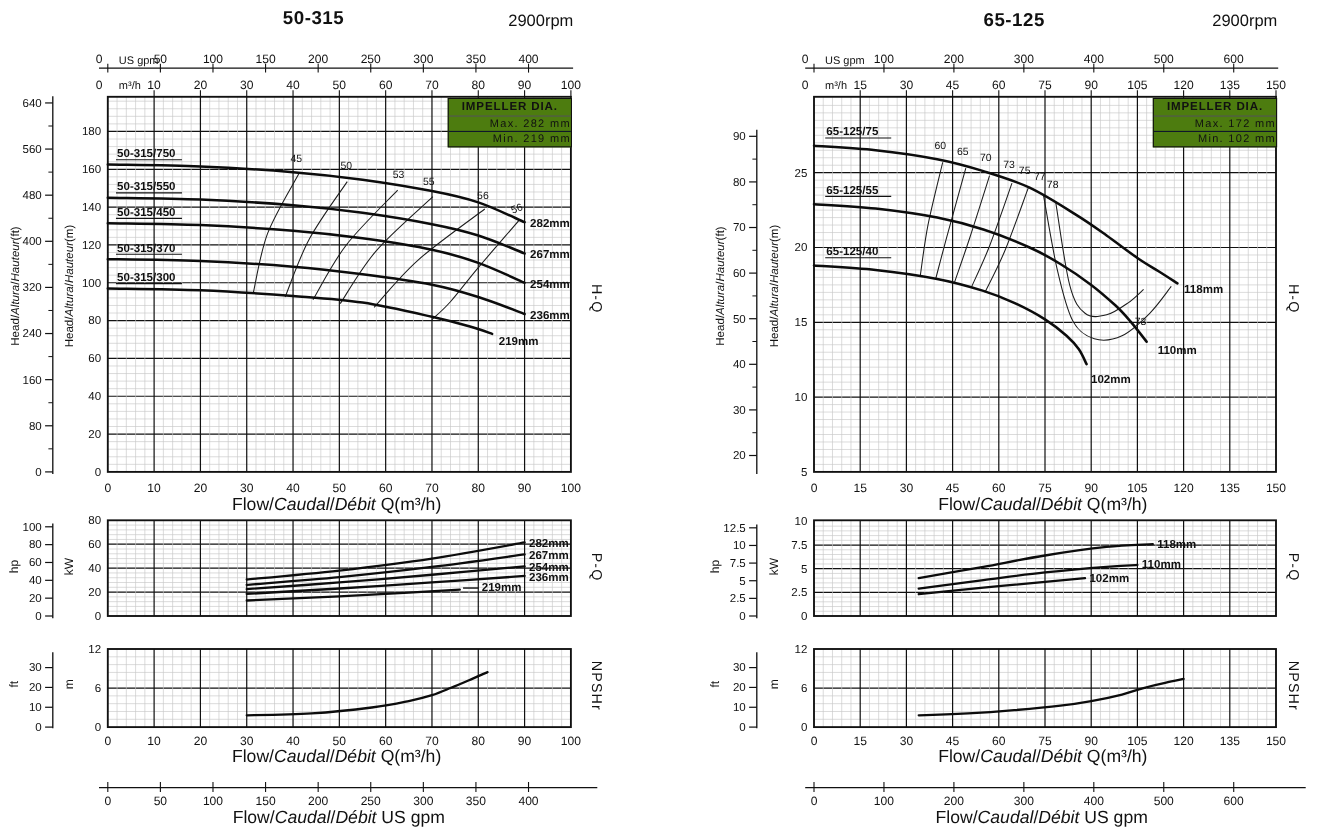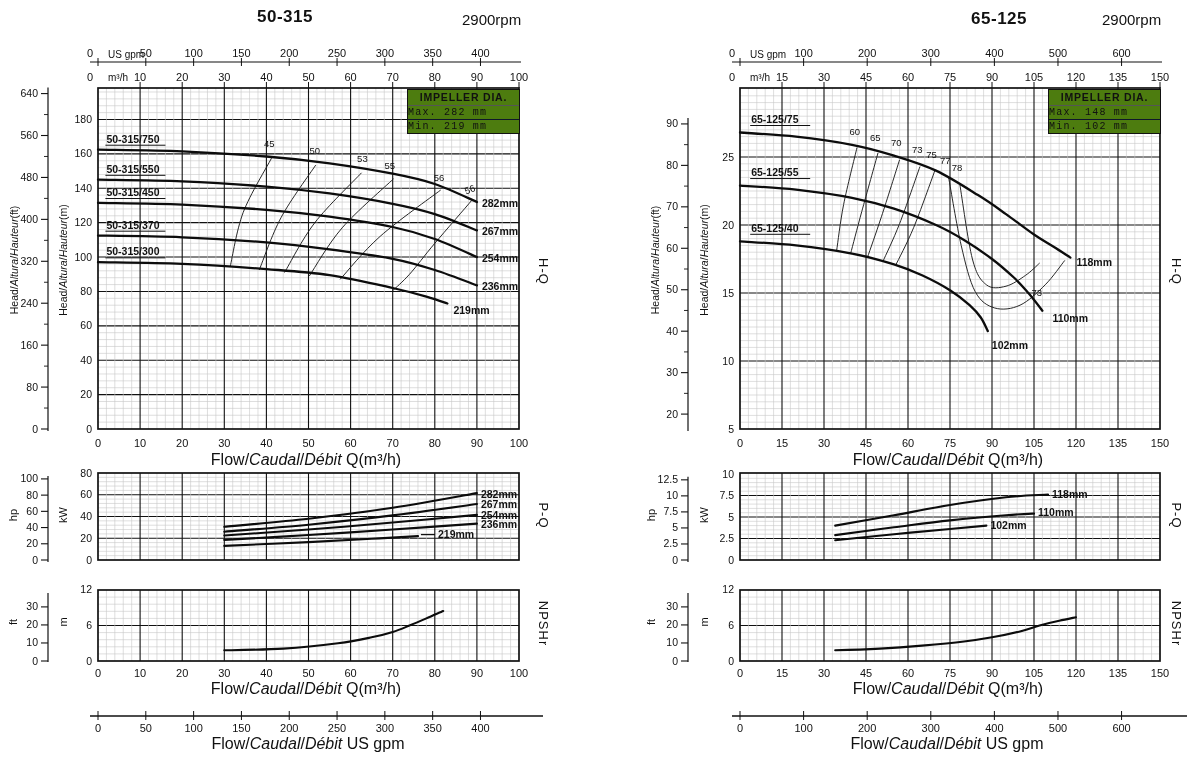--- a/index.html
+++ b/index.html
@@ -6,21 +6,21 @@
   .page{position:relative;width:1200px;height:758px;background:#fff;overflow:hidden;
         font-family:"Liberation Sans",sans-serif;color:#111;}
   svg{position:absolute;left:0;top:0;}
   svg text{font-family:"Liberation Sans",sans-serif;fill:#111;}
   .abs{position:absolute;}
   .panel-title{font-size:17px;font-weight:bold;text-align:center;letter-spacing:.5px;}
   .rpm{font-size:15px;}
   .impbox{position:absolute;background:#4d7c0f;border:1.6px solid #111;z-index:3;}
   .impt{font-size:10.5px;font-weight:600;text-align:center;letter-spacing:.8px;
         padding:1px 0 2px 0;border-bottom:1px solid #555;}
-  .impr{font-size:10px;text-align:left;letter-spacing:1.2px;padding:1px 0;font-family:Liberation Mono, monospace;}
+  .impr{font-size:10px;text-align:right;letter-spacing:1.2px;padding:1px 0;}
   .impr+.impr{border-top:1px solid #0f172a;}
   .rotccw{transform:rotate(-90deg);transform-origin:center;}
   .rotcw{transform:rotate(90deg);transform-origin:center;}
   .capt{font-size:10.5px;text-align:center;white-space:nowrap;}
   .side{font-size:13px;text-align:center;letter-spacing:1px;}
   .unit{font-size:11px;text-align:center;}
   .xtitle{font-size:16px;text-align:center;white-space:nowrap;}
   .it{font-style:italic;}
 </style>
 </head>
@@ -842,31 +842,31 @@
       <text x="1052" y="498.14" font-size="10.5" text-anchor="start" font-weight="bold">118mm</text>
       <path d="M835.2,535.1C845.0,533.8 874.9,529.8 894.0,527.3C913.1,524.9 931.3,522.4 950.0,520.4C968.7,518.4 992.0,516.4 1006.0,515.3C1020.0,514.1 1029.3,513.8 1034.0,513.6" fill="none" stroke="#0c0c0c" stroke-width="2.1" stroke-linecap="round" stroke-linejoin="round"></path>
       <text x="1038" y="516.06" font-size="10.5" text-anchor="start" font-weight="bold">110mm</text>
       <path d="M835.2,540.2C845.0,539.2 874.9,536.1 894.0,534.2C913.1,532.3 934.6,530.5 950.0,529.0C965.4,527.6 980.3,526.2 986.4,525.6" fill="none" stroke="#0c0c0c" stroke-width="2.1" stroke-linecap="round" stroke-linejoin="round"></path>
       <text x="990.4" y="529.1" font-size="10.5" text-anchor="start" font-weight="bold">102mm</text>
       <path d="M835.2,650.3C842.7,650.1 865.5,649.4 880.0,648.6C894.5,647.8 908.0,646.8 922.0,645.6C936.0,644.4 952.3,642.9 964.0,641.5C975.7,640.1 982.7,639.0 992.0,637.3C1001.3,635.7 1012.1,633.4 1020.0,631.4C1027.9,629.4 1033.1,627.3 1039.6,625.5C1046.1,623.7 1053.1,622.1 1059.2,620.8C1065.3,619.4 1073.2,617.8 1076.0,617.2" fill="none" stroke="#0c0c0c" stroke-width="2.1" stroke-linecap="round" stroke-linejoin="round"></path>
     </svg>
 
   <div class="abs panel-title" style="left:180px;top:7px;width:210px;">50-315</div>
   <div class="abs rpm" style="left:462px;top:11px;width:110px;">2900rpm</div>
-  <div class="abs panel-title" style="left:817px;top:9px;width:210px;text-align:right;">65-125</div>
+  <div class="abs panel-title" style="left:817px;top:9px;width:210px;">65-125</div>
   <div class="abs rpm" style="left:1102px;top:11px;width:110px;">2900rpm</div>
 
   <div class="impbox" style="left:407px;top:89px;width:111px;">
     <div class="impt">IMPELLER DIA.</div>
     <div class="impr">Max.  282 mm</div>
     <div class="impr">Min.  219 mm</div>
   </div>
   <div class="impbox" style="left:1048px;top:89px;width:111px;">
     <div class="impt">IMPELLER DIA.</div>
-    <div class="impr">Max.  148 mm</div>
+    <div class="impr">Max.  172 mm</div>
     <div class="impr">Min.  102 mm</div>
   </div>
 
   <div class="abs capt rotccw" style="left:-69px;top:252px;width:170px;height:16px;"><span>Head/</span><span class="it">Altura</span><span>/</span><span class="it">Hauteur</span><span>(ft)</span></div>
   <div class="abs capt rotccw" style="left:-20px;top:252px;width:170px;height:16px;"><span>Head/</span><span class="it">Altura</span><span>/</span><span class="it">Hauteur</span><span>(m)</span></div>
   <div class="abs capt rotccw" style="left:572px;top:252px;width:170px;height:16px;"><span>Head/</span><span class="it">Altura</span><span>/</span><span class="it">Hauteur</span><span>(ft)</span></div>
   <div class="abs capt rotccw" style="left:621px;top:252px;width:170px;height:16px;"><span>Head/</span><span class="it">Altura</span><span>/</span><span class="it">Hauteur</span><span>(m)</span></div>
 
   <div class="abs side rotcw" style="left:508px;top:264px;width:70px;">H-Q</div>
   <div class="abs side rotcw" style="left:508px;top:508px;width:70px;">P-Q</div>

